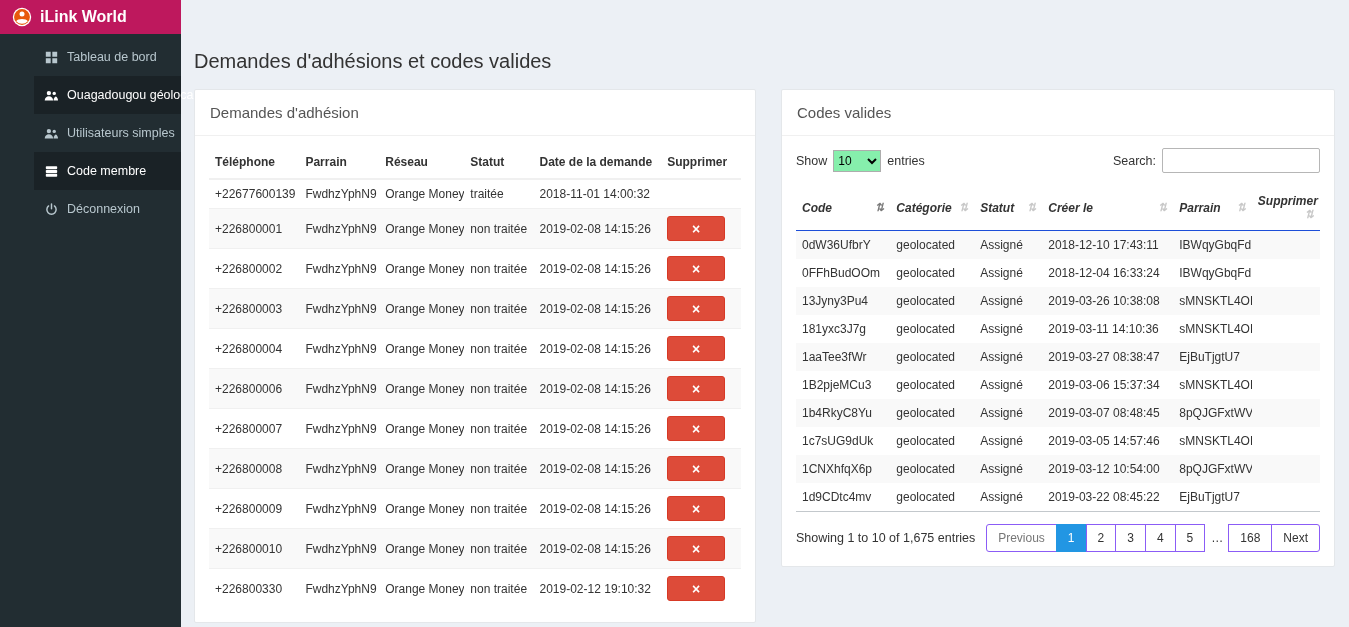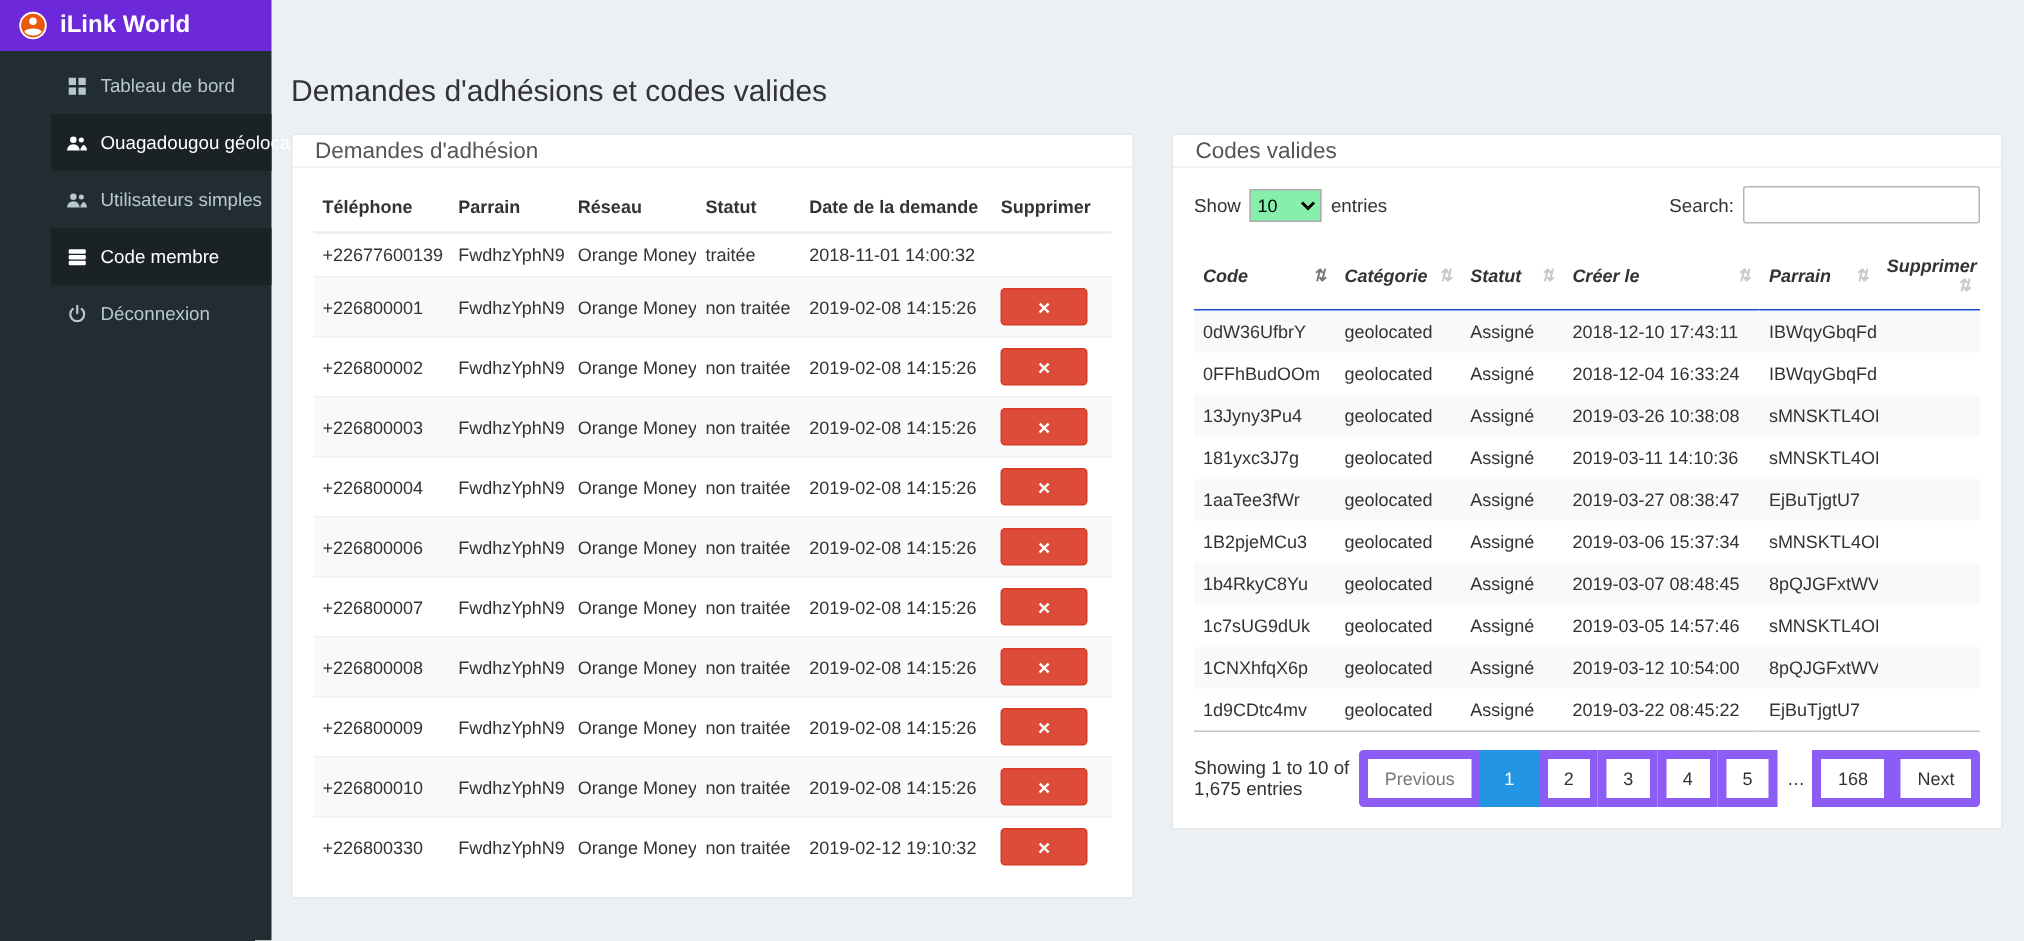--- a/index.html
+++ b/index.html
@@ -3,21 +3,21 @@
 <meta charset="utf-8">
 <style>
   * { box-sizing: border-box; margin: 0; padding: 0; }
   html, body { width: 1349px; height: 627px; overflow: hidden; }
   body { font-family: "Liberation Sans", sans-serif; background: #ecf0f5; color: #333; }
 
   .app { display: flex; flex-direction: column; width: 1349px; height: 627px; }
 
   
   .topbar { display: flex; height: 34px; flex: 0 0 34px; }
-  .logo { width: 181px; flex: 0 0 181px; background: #6d28d9; color: #fff; display: flex; align-items: center; gap: 8px; padding: 0 12px; font-size: 16px; font-weight: bold; cursor: pointer; }
+  .logo { width: 181px; flex: 0 0 181px; background: #be185d; color: #fff; display: flex; align-items: center; gap: 8px; padding: 0 12px; font-size: 16px; font-weight: bold; cursor: pointer; }
   .logo-icon svg { display: block; }
   .navbar { flex: 1; background: #2296e3; display: flex; align-items: center; justify-content: space-between; padding: 0 14px; color: #fff; }
   .hamburger { background: transparent; border: none; cursor: pointer; padding: 4px 2px; }
   .bars { display: inline-flex; flex-direction: column; gap: 3px; }
   .bars span { display: block; width: 16px; height: 2px; background: #fff; }
   .user-info { font-size: 12px; font-weight: bold; letter-spacing: .2px; cursor: pointer; }
 
   
   .frame { display: flex; flex: 1; min-height: 0; }
   .sidebar { width: 181px; flex: 0 0 181px; background: #222d32; padding-top: 4px; }
@@ -25,21 +25,21 @@
   .sidebar-item.active { background: #1a2226; color: #fff; }
   .sidebar-item .icon { width: 14px; flex: 0 0 14px; display: inline-flex; align-items: center; justify-content: center; }
   .sidebar-item .icon svg { display: block; }
 
   
   .main { flex: 1; min-width: 0; padding: 8px 14px 0 13px; overflow: hidden; }
   .page-title { font-size: 20px; font-weight: 500; color: #333; margin: 8px 0 16px 0; }
   .panels { display: flex; gap: 25px; align-items: flex-start; }
 
   .panel { background: #fff; border: 1px solid #e4e7ea; border-radius: 2px; }
-  .panel-header { padding: 2px 15px; font-size: 15px; color: #555; border-bottom: 1px solid #f0f0f0; }
+  .panel-header { padding: 14px 15px; font-size: 15px; color: #555; border-bottom: 1px solid #f0f0f0; }
   .panel-body { padding: 10px 14px 14px 14px; }
   .left-panel { width: 562px; flex: 0 0 562px; }
   .right-panel { flex: 1; min-width: 0; }
 
   
   table { width: 100%; border-collapse: collapse; font-size: 12px; color: #333; table-layout: fixed; }
   th { text-align: left; font-weight: bold; padding: 9px 6px; white-space: nowrap; }
   td { padding: 7px 6px; white-space: nowrap; overflow: hidden; }
 
   .adhesions-table th { border-bottom: 2px solid #f0f0f0; }
@@ -63,21 +63,21 @@
   
   .dt-toolbar { display: flex; justify-content: space-between; align-items: center; margin: 2px 0 12px 0; font-size: 12.5px; }
   .dt-length { display: flex; align-items: center; gap: 6px; }
   .dt-length select { width: 48px; height: 22px; font-size: 12px; border: 1px solid #adadad; background: #86efac; }
   .dt-search { display: flex; align-items: center; gap: 6px; margin-left: 36px; }
   .dt-search input { width: 158px; height: 25px; border: 1px solid #b6b6b6; border-radius: 2px; padding: 0 6px; font-size: 12px; }
 
   .dt-footer { display: flex; justify-content: space-between; align-items: center; margin-top: 12px; }
   .dt-info { font-size: 12.5px; color: #333; }
   .pagination { display: flex; align-items: stretch; }
-  .page-btn { border: 6px solid #8b5cf6; background: #fff; color: #333; font-size: 12px; padding: 6px 11px; margin-left: -1px; cursor: pointer; }
+  .page-btn { border: 1px solid #8b5cf6; background: #fff; color: #333; font-size: 12px; padding: 6px 11px; margin-left: -1px; cursor: pointer; }
   .page-btn:first-child { border-radius: 3px 0 0 3px; margin-left: 0; }
   .page-btn:last-child { border-radius: 0 3px 3px 0; }
   .page-btn.prev { color: #777; }
   .page-btn.active { background: #2296e3; border-color: #2296e3; color: #fff; }
   .page-ellipsis { border: none; background: transparent; color: #333; font-size: 12px; padding: 6px 6px; }
 </style>
 </head>
 <body>
 
 <div class="app">

